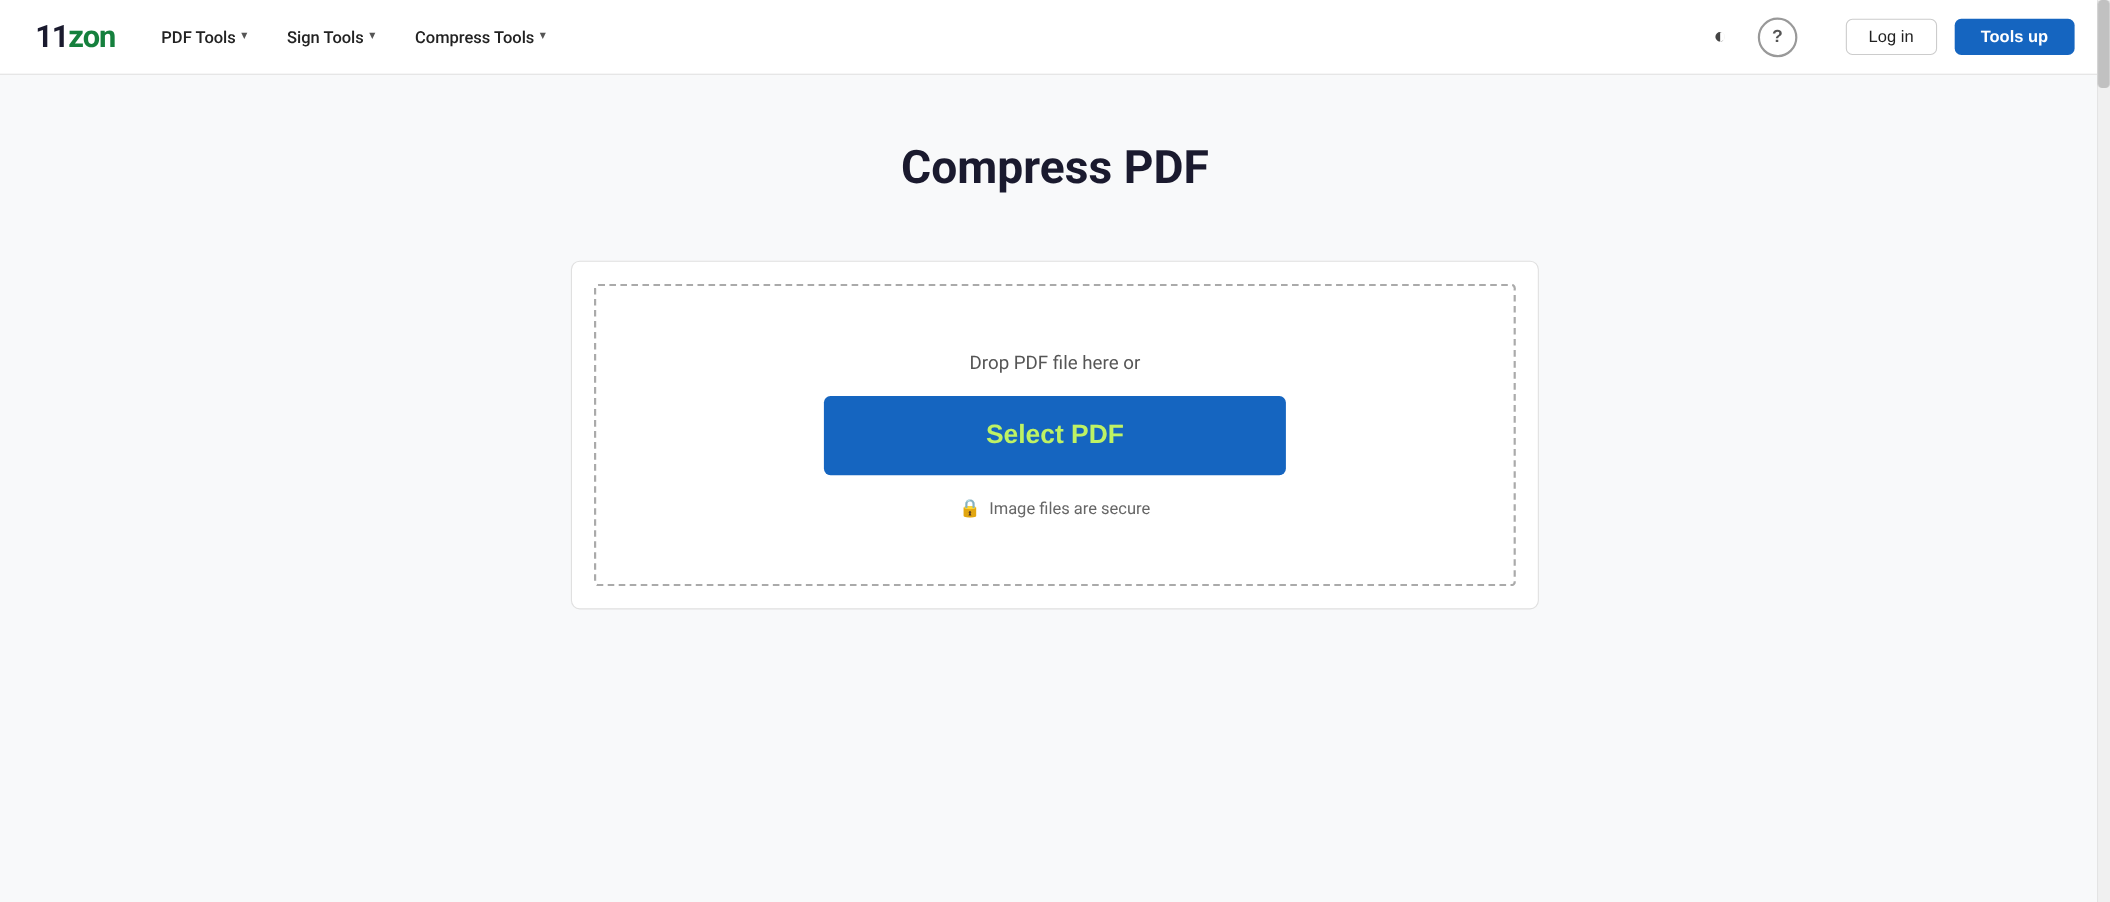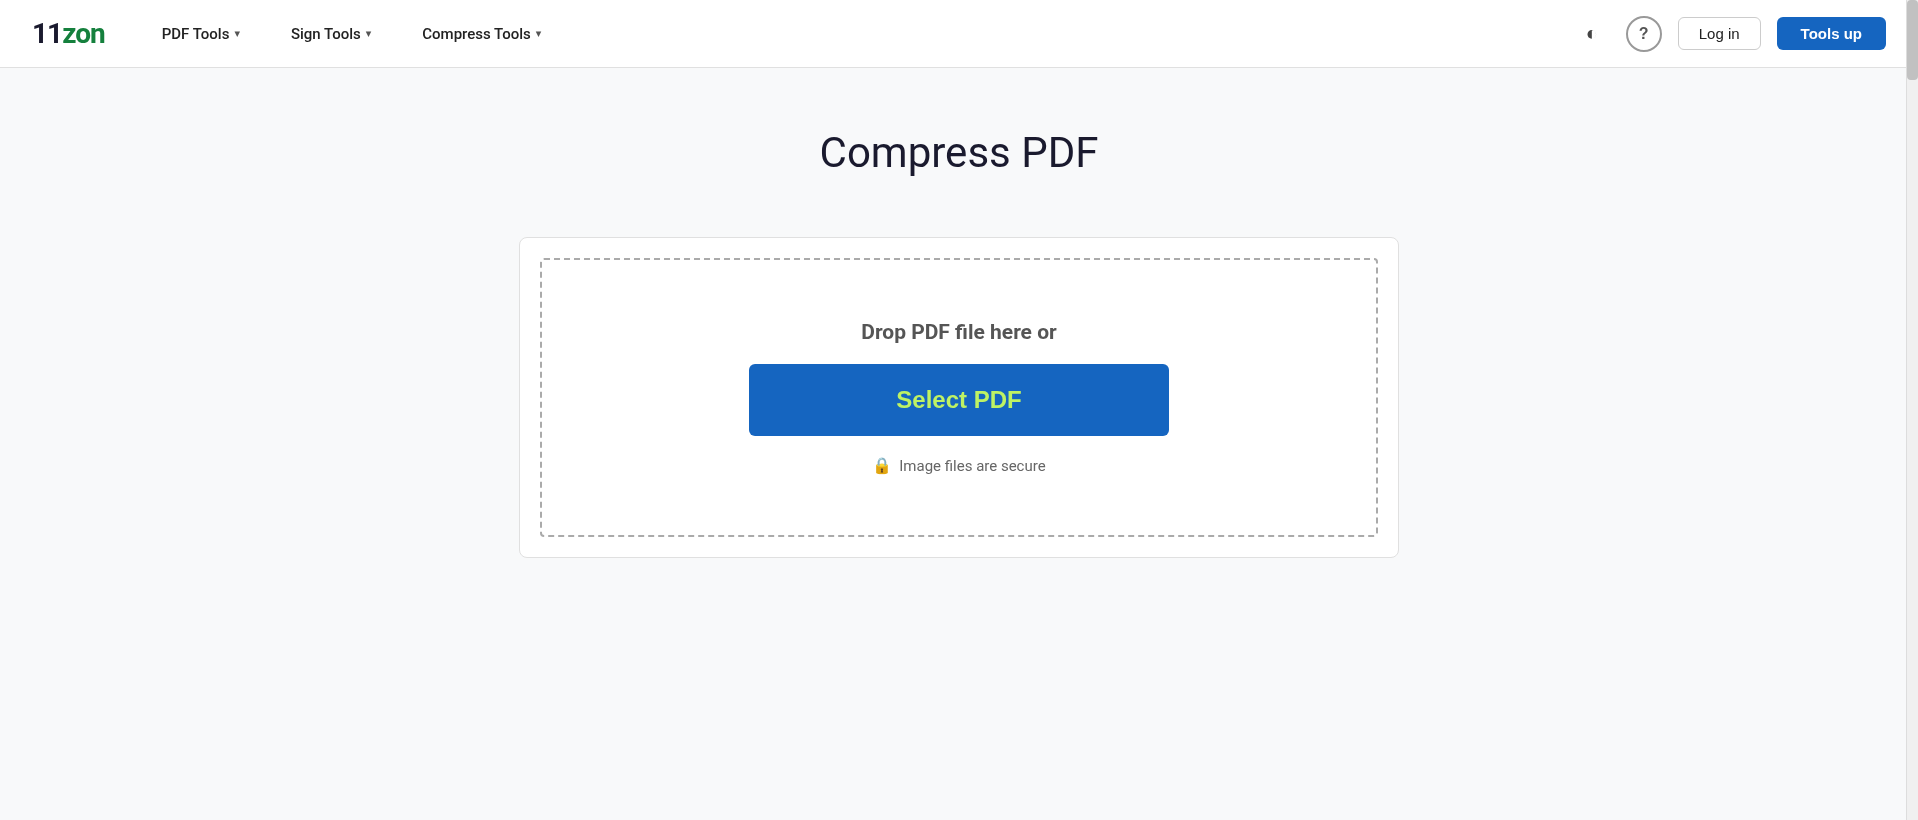--- a/index.html
+++ b/index.html
@@ -23,21 +23,21 @@
       display: flex;
       align-items: center;
       padding: 0 32px;
       position: relative;
       z-index: 10;
     }
 
     .navbar-left {
       display: flex;
       align-items: center;
-      gap: 47px;
+      gap: 32px;
     }
 
     .logo {
       display: flex;
       align-items: center;
       font-size: 28px;
       font-weight: 700;
       color: #1a1a2e;
       letter-spacing: -1px;
       text-decoration: none;
@@ -47,21 +47,20 @@
     .logo-11 {
       color: #1a1a2e;
     }
 
     .logo-zon {
       color: #15803d;
     }
 
     .nav-item {
       display: flex;
-      align-items: center;
       gap: 5px;
       font-size: 15px;
       font-weight: 500;
       color: #222;
       cursor: pointer;
       padding: 4px 2px;
       white-space: nowrap;
     }
 
     .chevron-icon {
@@ -92,20 +91,21 @@
 
     .btn-login {
       border: 1.5px solid #ccc;
       background: #fff;
       padding: 7px 20px;
       border-radius: 6px;
       font-size: 15px;
       font-weight: 500;
       cursor: pointer;
       color: #222;
+      margin-left: 28px;
     }
 
     .btn-signup {
       background-color: #1565c0;
       color: #fff;
       border: none;
       padding: 8px 24px;
       border-radius: 6px;
       font-size: 15px;
       font-weight: 600;
@@ -137,21 +137,21 @@
     .main-content {
       display: flex;
       flex-direction: column;
       align-items: center;
       padding: 60px 20px 40px;
       background-color: #f8f9fa;
     }
 
     .page-title {
       font-size: 42px;
-      font-weight: 400;
+      font-weight: 700;
       color: #1a1a2e;
       margin-bottom: 60px;
       text-align: center;
     }
 
     
     .dropzone-card {
       background: #ffffff;
       border: 1px solid #e0e0e0;
       border-radius: 8px;
@@ -165,23 +165,22 @@
       border-radius: 4px;
       display: flex;
       flex-direction: column;
       align-items: center;
       justify-content: center;
       padding: 60px 40px;
       gap: 20px;
     }
 
     .drop-text {
-      font-size: 21px;
+      font-size: 17px;
       color: #555;
-      font-weight: bold;
     }
 
     .select-pdf-btn {
       background-color: #1565c0;
       color: #bef264;
       border: none;
       border-radius: 6px;
       padding: 22px 80px;
       font-size: 24px;
       font-weight: 600;

